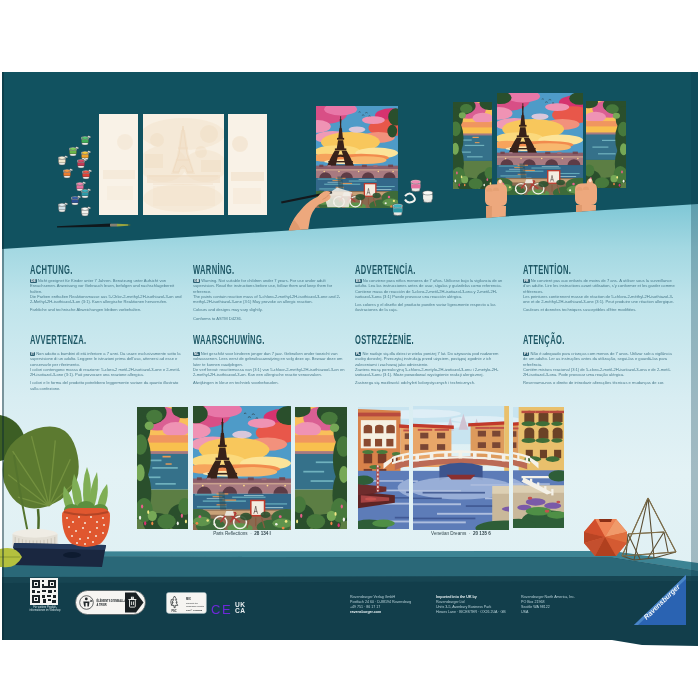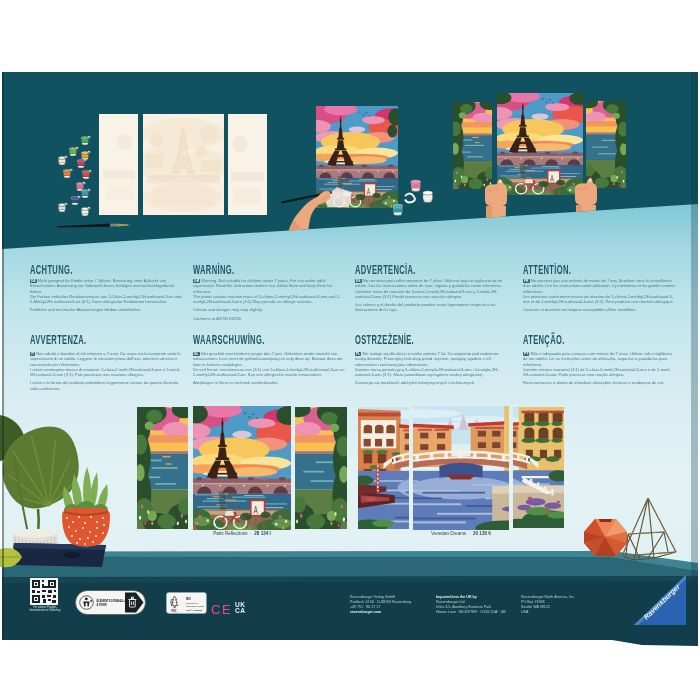--- a/index.html
+++ b/index.html
@@ -920,21 +920,21 @@
   </g>
   <g fill="#22282a" style="font-family:'Liberation Sans',sans-serif;">
     <text x="5.5" y="19.5" font-size="2.6" font-weight="bold">FSC</text>
     <text x="20" y="7.5" font-size="2.6" font-weight="bold">MIX</text>
     <text x="20" y="11.5" font-size="2.1">Supports the</text>
     <text x="20" y="14.5" font-size="2.1">responsible forestry</text>
     <text x="20" y="18.5" font-size="2.3" font-weight="bold">FSC® C111262</text>
   </g>
 </svg>
 
-<div class="abs" style="left:211px;top:602px;font-size:13px;color:#ec4899;letter-spacing:1.6px;font-family:'Liberation Sans',sans-serif;">CE</div>
+<div class="abs" style="left:211px;top:602px;font-size:13px;color:#6d28d9;letter-spacing:1.6px;font-family:'Liberation Sans',sans-serif;">CE</div>
 
 <div class="abs" style="left:235px;top:602px;font-size:6.6px;font-weight:bold;color:#e8eef0;line-height:6.2px;letter-spacing:0.4px;">UK<br>CA</div>
 
 <div class="abs addr" style="left:350px;top:595px;">
 Ravensburger Verlag GmbH<br>Postfach 24 60 · D-88194 Ravensburg<br>+49 751 · 86 17 17<br><b>ravensburger.com</b>
 </div>
 
 <div class="abs addr" style="left:436px;top:595px;">
 <b>Imported into the UK by</b><br>Ravensburger Ltd<br>Units 3-5, Avonbury Business Park<br>Howes Lane · BICESTER · OX26 2UA · GB
 </div>

